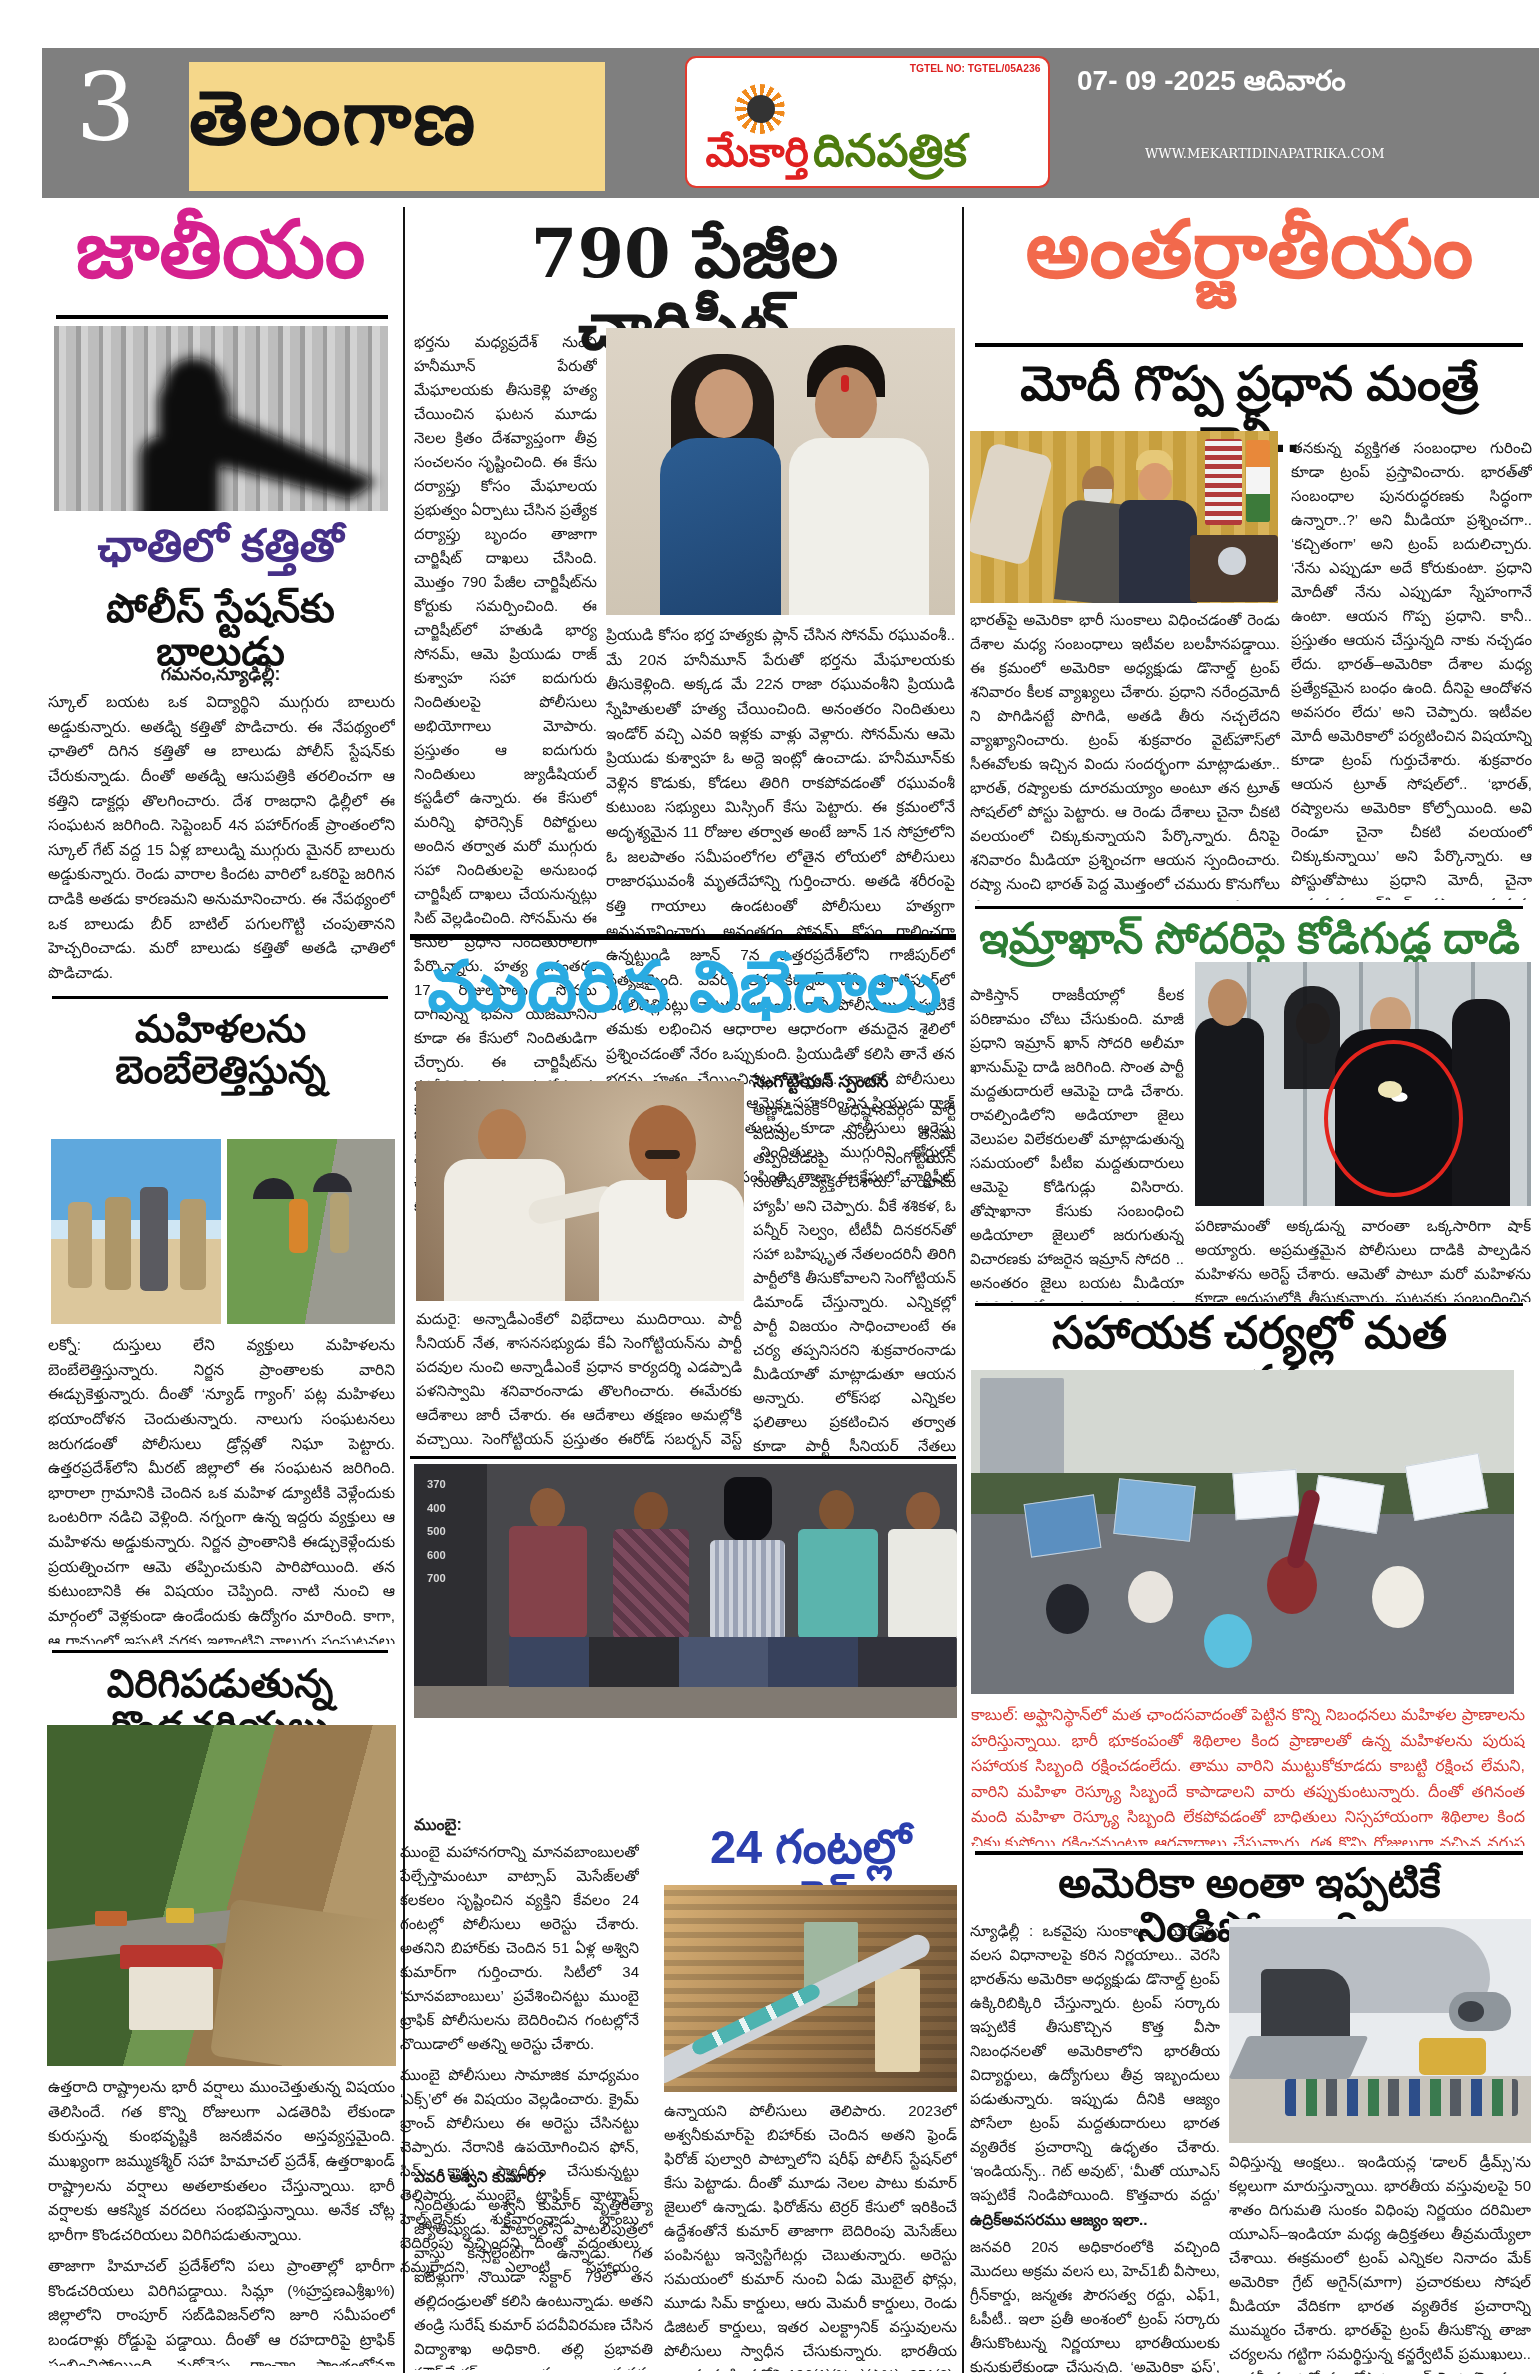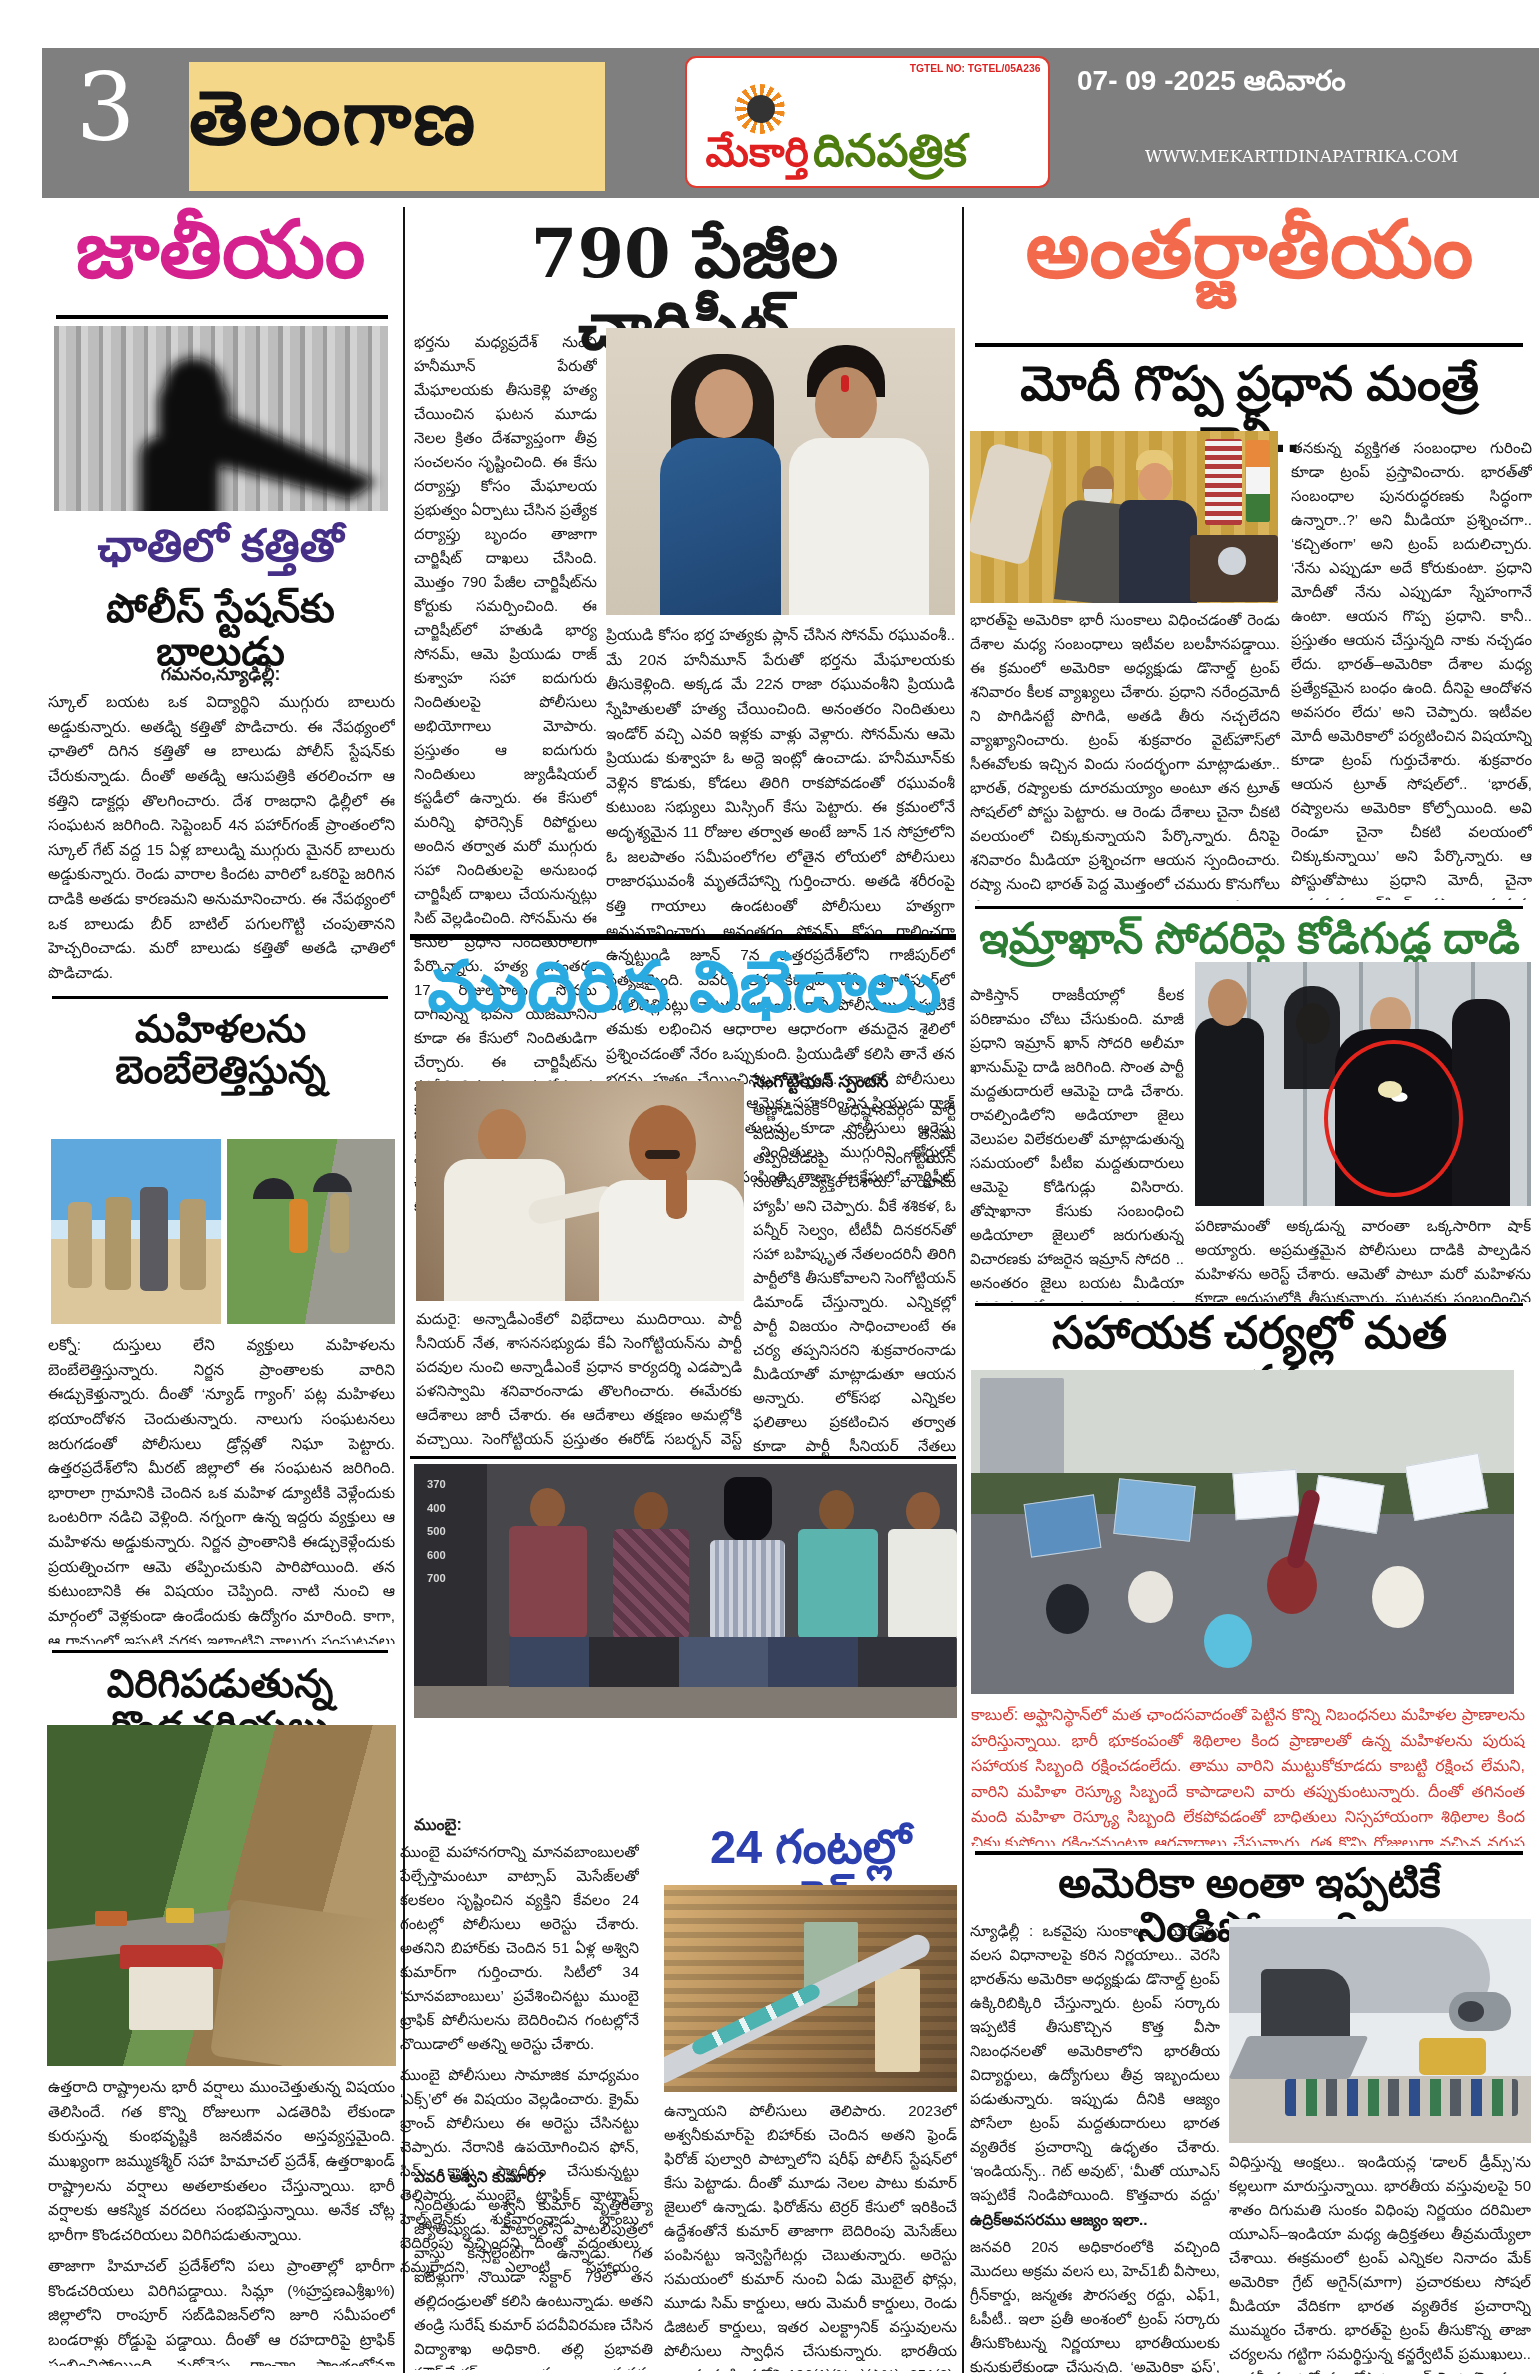--- a/index.html
+++ b/index.html
@@ -29,21 +29,21 @@
   <div class="abs" style="left:685px;top:56px;width:365px;height:132px;background:#fff;border:2.8px solid #e23a2e;border-radius:11.2px;box-sizing:border-box;">
     <div style="position:absolute;right:7.5px;top:4.7px;font-size:10.3px;color:#d22;font-weight:700;">TGTEL NO: TGTEL/05A236</div>
     <div style="position:absolute;left:48px;top:26px;width:50px;height:50px;border-radius:50%;background:repeating-conic-gradient(#f08a1d 0 12deg,#fff 12deg 24deg);"></div>
     <div style="position:absolute;left:60px;top:37px;width:28px;height:28px;border-radius:50%;background:#333;"></div>
     <div style="position:absolute;left:18.6px;top:67px;width:336px;white-space:nowrap;">
       <span style="font-size:41px;font-weight:800;color:#e02020;">మేకార్తి</span>
       <span style="font-size:45px;font-weight:800;color:#4d7c0f;">దినపత్రిక</span>
     </div>
   </div>
   <div class="abs" style="left:1077px;top:65px;width:336px;height:37px;color:#fff;font-size:28px;font-weight:700;">07- 09 -2025 ఆదివారం</div>
-  <div class="abs" style="left:1145px;top:146px;width:280px;height:22.4px;color:#fff;font-size:17px;font-family:'DejaVu Serif',serif;">WWW.MEKARTIDINAPATRIKA.COM</div>
+  <div class="abs" style="left:1145px;top:146px;width:280px;height:22.4px;color:#fff;font-size:13px;font-family:'DejaVu Serif',serif;">WWW.MEKARTIDINAPATRIKA.COM</div>
 
   <div class="vrule" style="left:403px;top:207px;height:2166px;"></div>
   <div class="vrule" style="left:962px;top:207px;height:2166px;"></div>
 
   <div class="abs h" style="left:45px;top:207px;width:351px;font-size:80px;color:#d5218e;">జాతీయం</div>
   <div class="rule" style="left:56px;top:315px;width:332px;height:3.7px;"></div>
 
   <div class="ph" style="left:54px;top:326px;width:334px;height:185px;background:repeating-linear-gradient(90deg,#9e9e9e 0 4.7px,#d2d2d2 4.7px 12px,#bdbdbd 12px 22.4px);">
     <svg width="100%" height="100%" viewBox="0 0 358 198" preserveAspectRatio="none">
       <defs>

